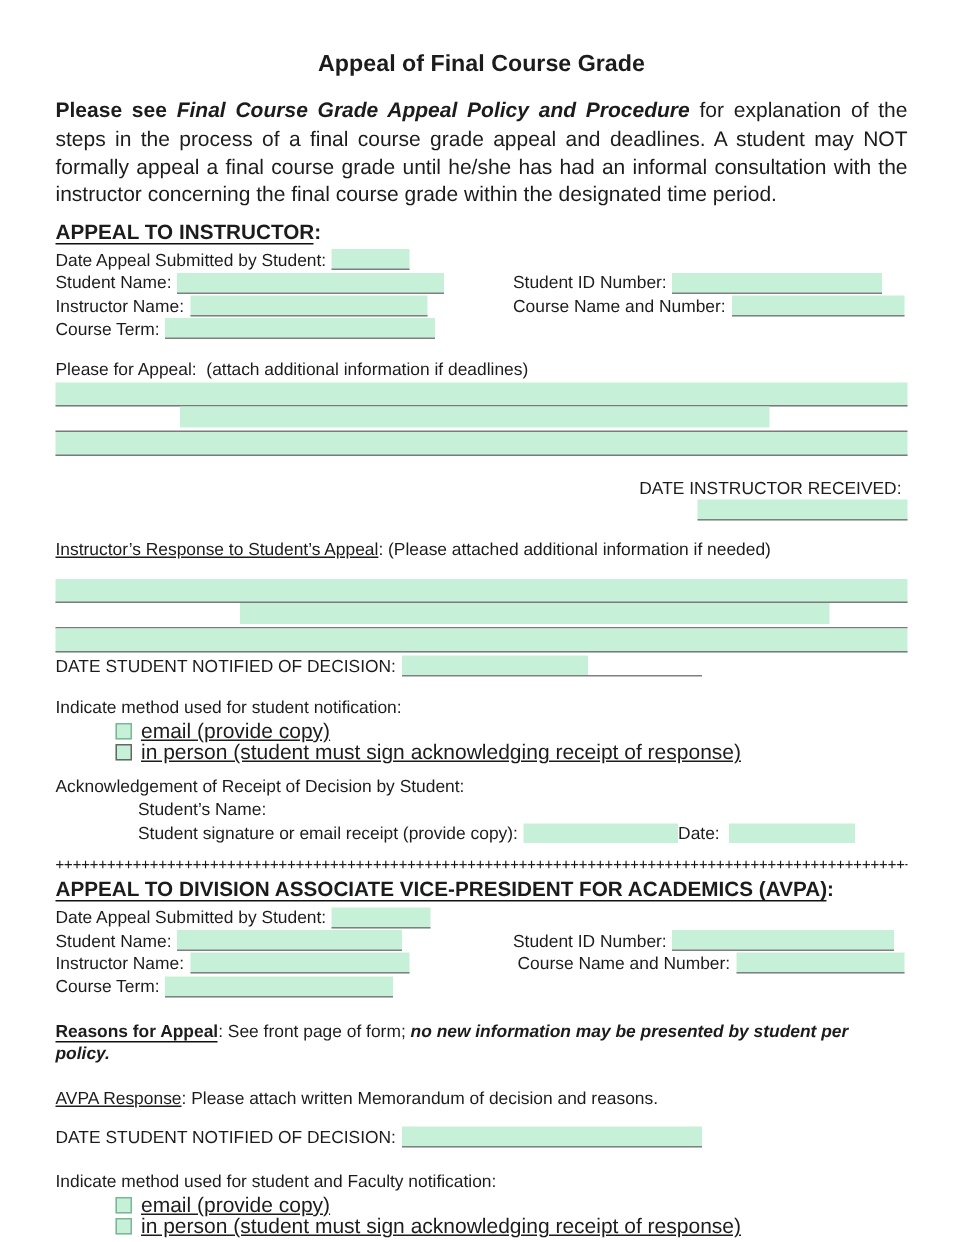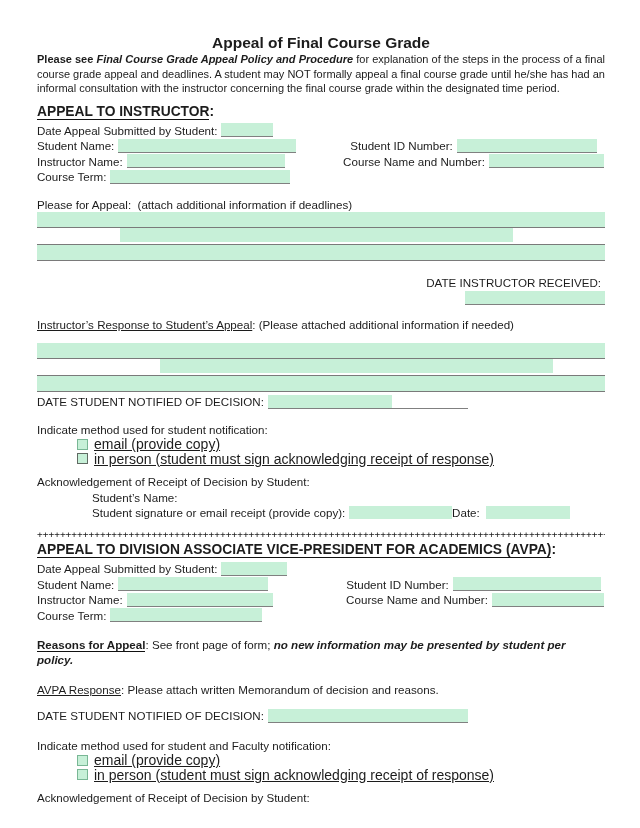--- a/index.html
+++ b/index.html
@@ -1,33 +1,33 @@
 <!DOCTYPE html>
 <html><head>
 <meta charset="utf-8">
 <style>
   html,body{margin:0;padding:0;background:#ffffff;}
   body{width:640px;height:828px;font-family:"Liberation Sans",sans-serif;color:#1c1c1c;overflow:hidden;}
   .page{box-sizing:border-box;width:640px;height:828px;padding:34px 35px 0 37px;}
-  .title{text-align:center;font-weight:bold;font-size:15.5px;margin:0 0 0 0;}
-  .intro{font-size:11px;line-height:1.34;text-align:justify;margin:0 0 7px 0;}
+  .title{text-align:center;font-weight:bold;font-size:15.5px;margin:0 0 12px 0;}
+  .intro{font-size:14px;line-height:1.34;text-align:justify;margin:0 0 7px 0;}
   .b{font-weight:bold;text-align:right;}
   .bi{font-weight:bold;font-style:italic;}
   .sec-head{font-size:13.8px;font-weight:bold;margin:8px 0 3px 0;line-height:1.15;}
   .u{border-bottom:1.6px solid #111;}
   .ul{text-decoration:underline;}
   .row{display:flex;align-items:flex-end;font-size:11.6px;line-height:15.4px;white-space:nowrap;}
   .lb{margin-right:4px;}
   .fld{display:inline-block;height:13px;background:#c7f0d8;border-bottom:1.3px solid #808080;margin-bottom:1px;}
   .fld-noline{display:inline-block;height:13px;background:#c7f0d8;margin-bottom:1px;}
   .ufld{display:inline-block;height:13px;border-bottom:1.3px solid #808080;margin-bottom:1px;}
   .ufld .g{display:block;height:100%;background:#c7f0d8;}
   .cols{display:flex;}
   .c1{width:305px;display:flex;align-items:flex-end;white-space:nowrap;}
-  .c2{flex:1;display:flex;align-items:flex-end;white-space:nowrap;justify-content:center;}
+  .c2{flex:1;display:flex;align-items:flex-end;white-space:nowrap;}
   .hl-line{height:15.4px;border-bottom:1.3px solid #7a7a7a;background:#c7f0d8;}
   .hl-line-part{height:15.4px;border-bottom:1.3px solid #7a7a7a;}
   .hl-line-part .g{display:block;height:14px;background:#c7f0d8;}
   .plain{font-size:11.6px;line-height:15.4px;}
   .cb-row{display:flex;align-items:center;font-size:14px;line-height:14.6px;padding-left:40px;text-decoration:underline;}
   .cb{width:9px;height:9px;background:#c7f0d8;border:1.3px solid #79b795;display:inline-block;margin-right:6px;flex:none;}
   .cb.dark{border-color:#606a63;}
   .ind{padding-left:55px;}
   .separator{font-family:"DejaVu Sans Mono",monospace;font-size:9.5px;line-height:13px;white-space:nowrap;overflow:hidden;width:100%;margin-top:7px;letter-spacing:0;}
   .mt2{margin-top:2px;}  .mt8{margin-top:8px;}

